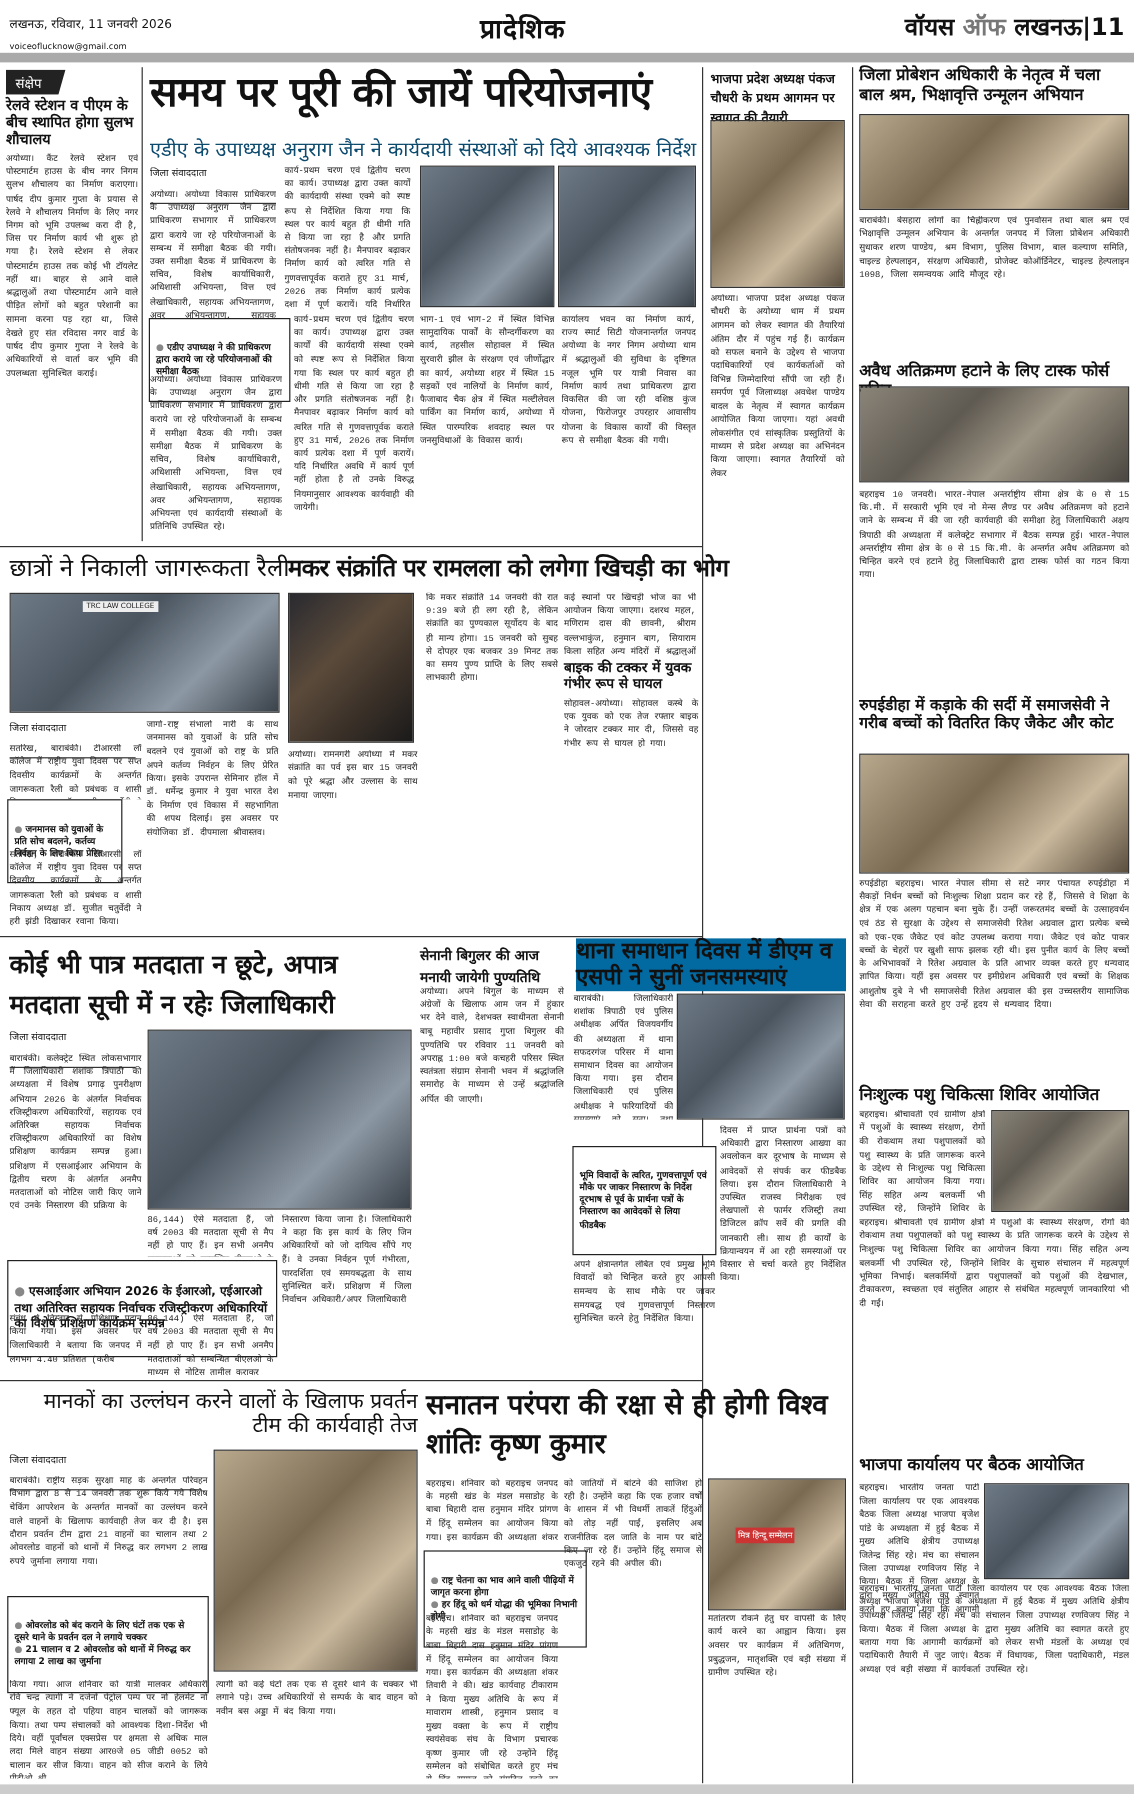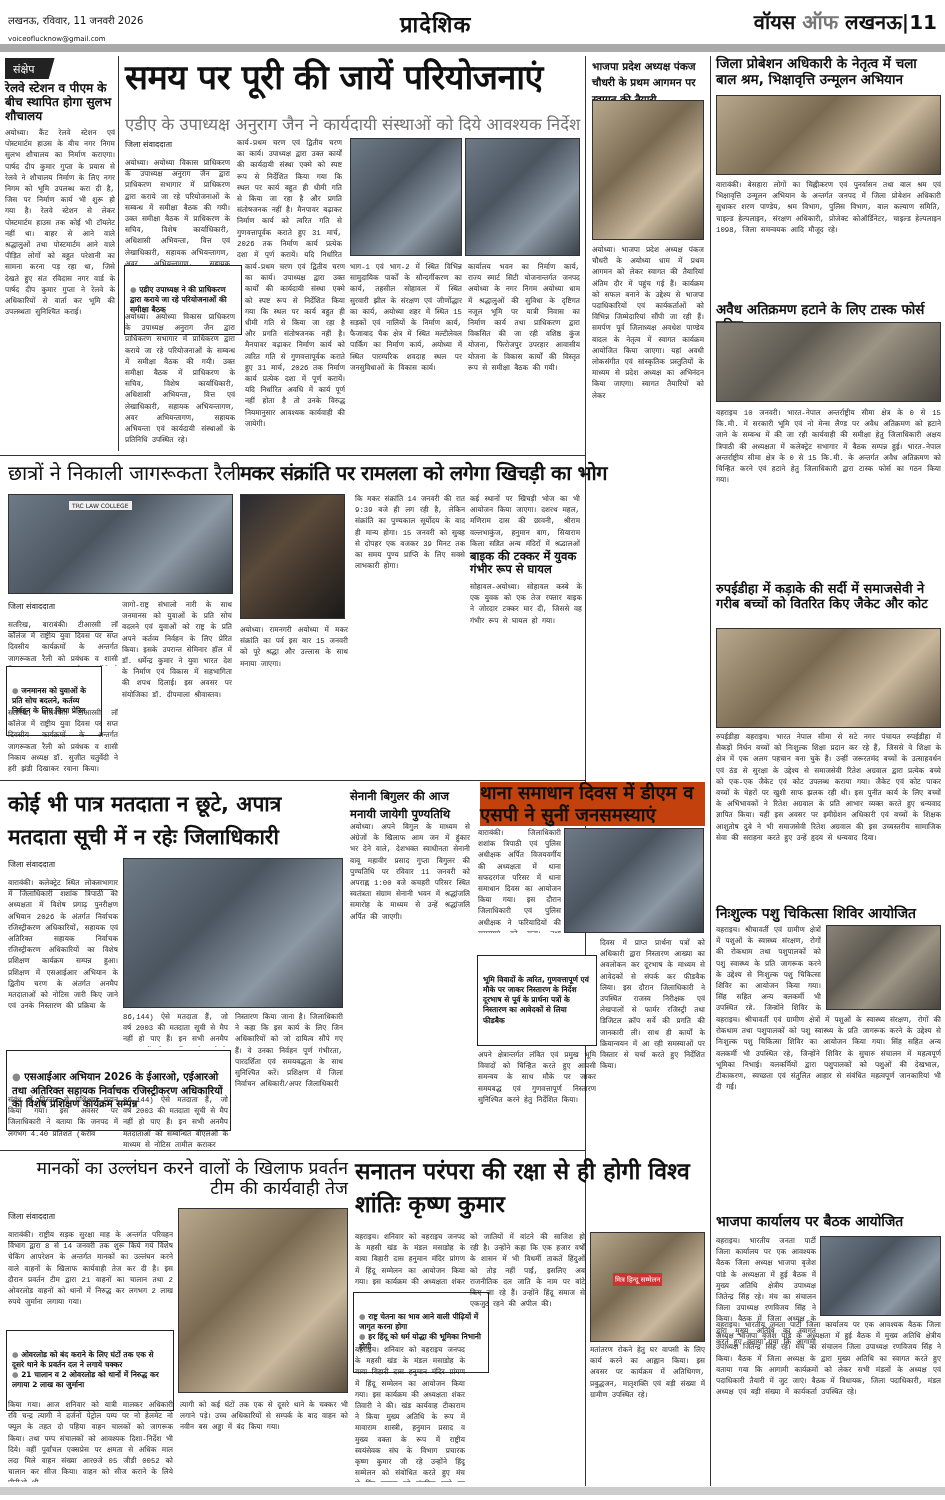--- a/index.html
+++ b/index.html
@@ -45,21 +45,21 @@
 <div class="abs vline" style="left:710px;top:56px;height:1430px"></div>
 <div class="abs hline" style="left:0;width:585px;top:455px"></div>
 <div class="abs hline" style="left:0;width:585px;top:780px"></div>
 <div class="abs hline" style="left:0;width:585px;top:1150px"></div>
 
 <div class="abs tag" style="left:5px;top:58px">संक्षेप</div>
 <div class="abs head" style="left:5px;top:82px;width:110px;font-size:12px">रेलवे स्टेशन व पीएम के बीच स्थापित होगा सुलभ शौचालय</div>
 <div class="abs body-text" style="left:5px;top:128px;width:110px;height:320px">अयोध्या। कैंट रेलवे स्टेशन एवं पोस्टमार्टम हाउस के बीच नगर निगम सुलभ शौचालय का निर्माण कराएगा। पार्षद दीप कुमार गुप्ता के प्रयास से रेलवे ने शौचालय निर्माण के लिए नगर निगम को भूमि उपलब्ध करा दी है, जिस पर निर्माण कार्य भी शुरू हो गया है। रेलवे स्टेशन से लेकर पोस्टमार्टम हाउस तक कोई भी टॉयलेट नहीं था। बाहर से आने वाले श्रद्धालुओं तथा पोस्टमार्टम आने वाले पीड़ित लोगों को बहुत परेशानी का सामना करना पड़ रहा था, जिसे देखते हुए संत रविदास नगर वार्ड के पार्षद दीप कुमार गुप्ता ने रेलवे के अधिकारियों से वार्ता कर भूमि की उपलब्धता सुनिश्चित कराई।</div>
 
 <div class="abs head" style="left:125px;top:58px;font-size:34px;letter-spacing:-0.5px">समय पर पूरी की जायें परियोजनाएं</div>
-<div class="abs" style="left:125px;top:112px;font-size:16.5px;color:#737373">एडीए के उपाध्यक्ष अनुराग जैन ने कार्यदायी संस्थाओं को दिये आवश्यक निर्देश</div>
+<div class="abs" style="left:125px;top:112px;font-size:16.5px;color:#0c4a6e">एडीए के उपाध्यक्ष अनुराग जैन ने कार्यदायी संस्थाओं को दिये आवश्यक निर्देश</div>
 <div class="abs byline" style="left:125px;top:138px;width:105px">जिला संवाददाता</div>
 <div class="abs body-text" style="left:125px;top:158px;width:105px;height:160px">अयोध्या। अयोध्या विकास प्राधिकरण के उपाध्यक्ष अनुराग जैन द्वारा प्राधिकरण सभागार में प्राधिकरण द्वारा कराये जा रहे परियोजनाओं के सम्बन्ध में समीक्षा बैठक की गयी। उक्त समीक्षा बैठक में प्राधिकरण के सचिव, विशेष कार्याधिकारी, अधिशासी अभियन्ता, वित्त एवं लेखाधिकारी, सहायक अभियन्तागण, अवर अभियन्तागण, सहायक अभियन्ता एवं कार्यदायी संस्थाओं के प्रतिनिधि उपस्थित रहे।</div>
 <div class="abs body-text" style="left:237px;top:138px;width:105px;height:120px">कार्य-प्रथम चरण एवं द्वितीय चरण का कार्य। उपाध्यक्ष द्वारा उक्त कार्यों की कार्यदायी संस्था एक्मे को स्पष्ट रूप से निर्देशित किया गया कि स्थल पर कार्य बहुत ही धीमी गति से किया जा रहा है और प्रगति संतोषजनक नहीं है। मैनपावर बढ़ाकर निर्माण कार्य को त्वरित गति से गुणवत्तापूर्वक कराते हुए 31 मार्च, 2026 तक निर्माण कार्य प्रत्येक दशा में पूर्ण करायें। यदि निर्धारित अवधि में कार्य पूर्ण नहीं होता है तो उनके विरुद्ध नियमानुसार आवश्यक कार्यवाही की जायेगी।</div>
 <div class="abs callout" style="left:124px;top:265px;width:118px;font-size:7.5px"><span class="bullet">● </span><span>एडीए उपाध्यक्ष ने की प्राधिकरण द्वारा कराये जा रहे परियोजनाओं की समीक्षा बैठक</span></div>
 <div class="abs body-text" style="left:125px;top:312px;width:110px;height:135px">अयोध्या। अयोध्या विकास प्राधिकरण के उपाध्यक्ष अनुराग जैन द्वारा प्राधिकरण सभागार में प्राधिकरण द्वारा कराये जा रहे परियोजनाओं के सम्बन्ध में समीक्षा बैठक की गयी। उक्त समीक्षा बैठक में प्राधिकरण के सचिव, विशेष कार्याधिकारी, अधिशासी अभियन्ता, वित्त एवं लेखाधिकारी, सहायक अभियन्तागण, अवर अभियन्तागण, सहायक अभियन्ता एवं कार्यदायी संस्थाओं के प्रतिनिधि उपस्थित रहे।</div>
 <div class="abs body-text" style="left:245px;top:262px;width:100px;height:185px">कार्य-प्रथम चरण एवं द्वितीय चरण का कार्य। उपाध्यक्ष द्वारा उक्त कार्यों की कार्यदायी संस्था एक्मे को स्पष्ट रूप से निर्देशित किया गया कि स्थल पर कार्य बहुत ही धीमी गति से किया जा रहा है और प्रगति संतोषजनक नहीं है। मैनपावर बढ़ाकर निर्माण कार्य को त्वरित गति से गुणवत्तापूर्वक कराते हुए 31 मार्च, 2026 तक निर्माण कार्य प्रत्येक दशा में पूर्ण करायें। यदि निर्धारित अवधि में कार्य पूर्ण नहीं होता है तो उनके विरुद्ध नियमानुसार आवश्यक कार्यवाही की जायेगी।</div>
 <div class="abs photo cool" style="left:350px;top:138px;width:112px;height:118px"></div>
 <div class="abs photo cool" style="left:465px;top:138px;width:115px;height:118px"></div>
 <div class="abs body-text" style="left:350px;top:262px;width:112px;height:185px">भाग-1 एवं भाग-2 में स्थित विभिन्न सामुदायिक पार्कों के सौन्दर्गीकरण का कार्य, तहसील सोहावल में स्थित सुरवारी झील के संरक्षण एवं जीर्णोद्धार का कार्य, अयोध्या शहर में स्थित 15 सड़कों एवं नालियों के निर्माण कार्य, फैजाबाद चैक क्षेत्र में स्थित मल्टीलेवल पार्किंग का निर्माण कार्य, अयोध्या में स्थित पारम्परिक शवदाह स्थल पर जनसुविधाओं के विकास कार्य।</div>
 <div class="abs body-text" style="left:468px;top:262px;width:112px;height:185px">कार्यालय भवन का निर्माण कार्य, राज्य स्मार्ट सिटी योजनान्तर्गत जनपद अयोध्या के नगर निगम अयोध्या धाम में श्रद्धालुओं की सुविधा के दृष्टिगत नजूल भूमि पर यात्री निवास का निर्माण कार्य तथा प्राधिकरण द्वारा विकसित की जा रही वशिष्ठ कुंज योजना, फिरोजपुर उपरहार आवासीय योजना के विकास कार्यों की विस्तृत रूप से समीक्षा बैठक की गयी।</div>
@@ -115,21 +115,21 @@
 <div class="abs body-text" style="left:123px;top:1012px;width:105px;height:35px">86,144) ऐसे मतदाता हैं, जो वर्ष 2003 की मतदाता सूची से मैप नहीं हो पाए हैं। इन सभी अनमैप मतदाताओं को सम्बन्धित बीएलओ के माध्यम से नोटिस तामील कराकर</div>
 <div class="abs body-text" style="left:235px;top:1012px;width:108px;height:135px">निस्तारण किया जाना है। जिलाधिकारी ने कहा कि इस कार्य के लिए जिन अधिकारियों को जो दायित्व सौंपे गए हैं। वे उनका निर्वहन पूर्ण गंभीरता, पारदर्शिता एवं समयबद्धता के साथ सुनिश्चित करें। प्रशिक्षण में जिला निर्वाचन अधिकारी/अपर जिलाधिकारी</div>
 <div class="abs callout" style="left:6px;top:1050px;width:225px;font-size:10px"><span class="bullet">● </span><span>एसआईआर अभियान 2026 के ईआरओ, एईआरओ तथा अतिरिक्त सहायक निर्वाचक रजिस्ट्रीकरण अधिकारियों का विशेष प्रशिक्षण कार्यक्रम सम्पन्न</span></div>
 <div class="abs body-text" style="left:8px;top:1095px;width:110px;height:52px">संबंध में विस्तार से प्रशिक्षण प्रदान किया गया। इस अवसर पर जिलाधिकारी ने बताया कि जनपद में लगभग 4.40 प्रतिशत (करीब</div>
 <div class="abs body-text" style="left:123px;top:1095px;width:105px;height:52px">86,144) ऐसे मतदाता हैं, जो वर्ष 2003 की मतदाता सूची से मैप नहीं हो पाए हैं। इन सभी अनमैप मतदाताओं को सम्बन्धित बीएलओ के माध्यम से नोटिस तामील कराकर</div>
 
 <div class="abs head" style="left:350px;top:788px;width:120px;font-size:11.5px;line-height:1.55">सेनानी बिगुलर की आज मनायी जायेगी पुण्यतिथि</div>
 <div class="abs body-text" style="left:350px;top:822px;width:120px;height:325px">अयोध्या। अपने बिगुल के माध्यम से अंग्रेजों के खिलाफ आम जन में हुंकार भर देने वाले, देशभक्त स्वाधीनता सेनानी बाबू महावीर प्रसाद गुप्ता बिगुलर की पुण्यतिथि पर रविवार 11 जनवरी को अपराह्न 1:00 बजे कचहरी परिसर स्थित स्वतंत्रता संग्राम सेनानी भवन में श्रद्धांजलि समारोह के माध्यम से उन्हें श्रद्धांजलि अर्पित की जाएगी।</div>
 
 <div class="abs head" style="left:478px;top:788px;width:105px;font-size:0"></div>
-<div class="abs head" style="left:480px;top:782px;width:225px;font-size:18.5px;line-height:1.2;background:#c2410c;z-index:2">थाना समाधान दिवस में डीएम व एसपी ने सुनीं जनसमस्याएं</div>
+<div class="abs head" style="left:480px;top:782px;width:225px;font-size:18.5px;line-height:1.2;background:#0369a1;z-index:2">थाना समाधान दिवस में डीएम व एसपी ने सुनीं जनसमस्याएं</div>
 <div class="abs body-text" style="left:478px;top:828px;width:83px;height:105px">बाराबंकी। जिलाधिकारी शशांक त्रिपाठी एवं पुलिस अधीक्षक अर्पित विजयवर्गीय की अध्यक्षता में थाना सफदरगंज परिसर में थाना समाधान दिवस का आयोजन किया गया। इस दौरान जिलाधिकारी एवं पुलिस अधीक्षक ने फरियादियों की समस्याएं को सुना। तथा राजस्व एवं पुलिस विभाग के अधिकारियों को अपने-</div>
 <div class="abs photo cool" style="left:564px;top:828px;width:140px;height:105px;z-index:2"></div>
 <div class="abs callout" style="left:477px;top:955px;width:120px;font-size:7.5px"><span>भूमि विवादों के त्वरित, गुणवत्तापूर्ण एवं मौके पर जाकर निस्तारण के निर्देश</span><br><span>दूरभाष से पूर्व के प्रार्थना पत्रों के निस्तारण का आवेदकों से लिया फीडबैक</span></div>
 <div class="abs body-text" style="left:478px;top:1050px;width:118px;height:98px">अपने क्षेत्रान्तर्गत लंबित एवं प्रमुख भूमि विवादों को चिन्हित करते हुए आपसी समन्वय के साथ मौके पर जाकर समयबद्ध एवं गुणवत्तापूर्ण निस्तारण सुनिश्चित करने हेतु निर्देशित किया।</div>
 <div class="abs body-text" style="left:600px;top:938px;width:105px;height:210px;z-index:2;background:#fff">दिवस में प्राप्त प्रार्थना पत्रों को अधिकारी द्वारा निस्तारण आख्या का अवलोकन कर दूरभाष के माध्यम से आवेदकों से संपर्क कर फीडबैक लिया। इस दौरान जिलाधिकारी ने उपस्थित राजस्व निरीक्षक एवं लेखपालों से फार्मर रजिस्ट्री तथा डिजिटल क्रॉप सर्वे की प्रगति की जानकारी ली। साथ ही कार्यों के क्रियान्वयन में आ रही समस्याओं पर विस्तार से चर्चा करते हुए निर्देशित किया।</div>
 
 <div class="abs head" style="left:8px;top:1158px;width:340px;font-size:17.5px;font-weight:normal;text-align:right">मानकों का उल्लंघन करने वालों के खिलाफ प्रवर्तन टीम की कार्यवाही तेज</div>
 <div class="abs byline" style="left:8px;top:1210px;width:160px">जिला संवाददाता</div>
 <div class="abs body-text" style="left:8px;top:1230px;width:165px;height:95px">बाराबंकी। राष्ट्रीय सड़क सुरक्षा माह के अन्तर्गत परिवहन विभाग द्वारा 8 से 14 जनवरी तक शुरू किये गये विशेष चेकिंग आपरेशन के अन्तर्गत मानकों का उल्लंघन करने वाले वाहनों के खिलाफ कार्यवाही तेज कर दी है। इस दौरान प्रवर्तन टीम द्वारा 21 वाहनों का चालान तथा 2 ओवरलोड वाहनों को थानों में निरुद्ध कर लगभग 2 लाख रुपये जुर्माना लगाया गया।</div>
 <div class="abs photo warm" style="left:178px;top:1208px;width:170px;height:185px"></div>

